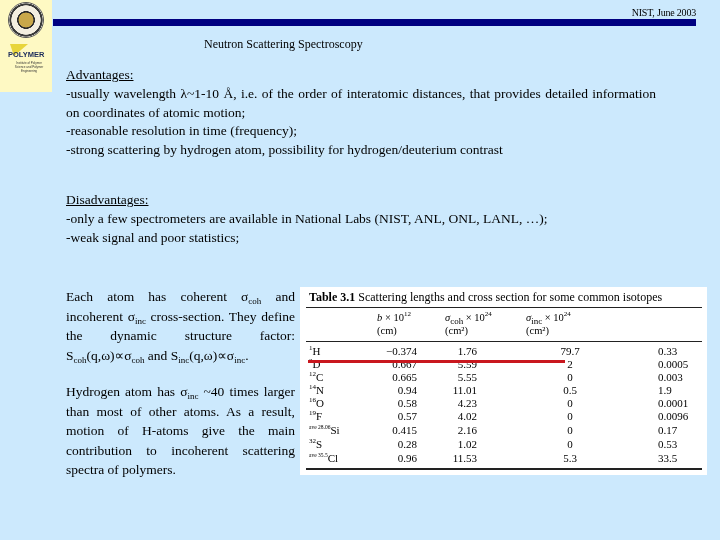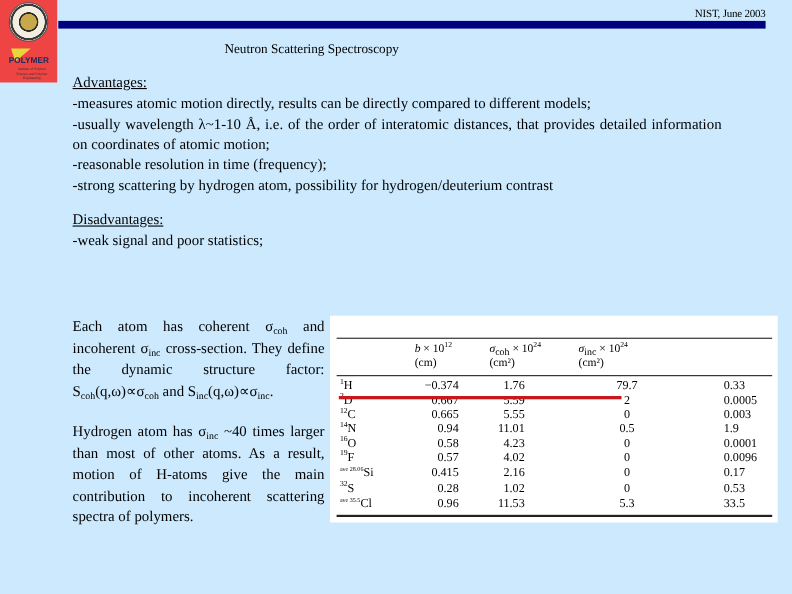--- a/index.html
+++ b/index.html
@@ -4,22 +4,22 @@
   <style>
     * { box-sizing: border-box; margin: 0; padding: 0; }
     html, body { width: 720px; height: 540px; overflow: hidden; }
     body {
       background: #cce9fd;
       font-family: "Liberation Serif", serif;
       color: #000;
       position: relative;
     }
     .logo-panel {
-      position: absolute; left: 0; top: 0; width: 52px; height: 75px;
-      background: #ef4444;
+      position: absolute; left: 0; top: 0; width: 52px; height: 92px;
+      background: #fef9c3;
     }
     .seal {
       position: absolute; left: 8px; top: 2px; width: 36px; height: 36px;
       border-radius: 50%;
       background: radial-gradient(circle, #c9a84a 0 30%, #2b2b2b 32% 36%, #f3eee0 38% 60%, #3a3a3a 62% 68%, #f4f1e6 70%);
       border: 1px solid #555;
     }
     .polymer-logo {
       position: absolute; left: 8px; top: 44px; width: 38px; height: 42px;
     }
@@ -107,36 +107,37 @@
     <div class="sub">Institute of Polymer Science and Polymer Engineering</div>
   </div>
 </div>
 
 <div class="nav-bar"></div>
 <div class="date-label">NIST, June 2003</div>
 <div class="page-title">Neutron Scattering Spectroscopy</div>
 
 <div class="text-block adv">
   <div class="heading-u">Advantages:</div>
-  <div>-measures atomic motion directly, results can be directly compared to different models;</div>
   <div class="justify">-usually wavelength λ~1-10 Å, i.e. of the order of interatomic distances, that provides detailed information on coordinates of atomic motion;</div>
   <div>-reasonable resolution in time (frequency);</div>
   <div>-strong scattering by hydrogen atom, possibility for hydrogen/deuterium contrast</div>
 </div>
 
 <div class="text-block disadv">
   <div class="heading-u">Disadvantages:</div>
+  <div>-only a few spectrometers are available in National Labs (NIST, ANL, ONL, LANL, …);</div>
   <div>-weak signal and poor statistics;</div>
 </div>
 
 <div class="side-text side-1"><span>Each atom has coherent σ</span><sub>coh</sub><span> and incoherent σ</span><sub>inc</sub><span> cross-section. They define the dynamic structure factor: S</span><sub>coh</sub><span>(q,ω)∝σ</span><sub>coh</sub><span> and S</span><sub>inc</sub><span>(q,ω)∝σ</span><sub>inc</sub><span>.</span></div>
 
 <div class="side-text side-2"><span>Hydrogen atom has σ</span><sub>inc</sub><span> ~40 times larger than most of other atoms. As a result, motion of H-atoms give the main contribution to incoherent scattering spectra of polymers.</span></div>
 
 <div class="table-panel">
+  <div class="table-caption"><b>Table 3.1</b><span> Scattering lengths and cross section for some common isotopes</span></div>
   <div class="rule r1"></div>
 
   <div class="col-head" style="left:77px">
     <i>b</i><span> × 10</span><sup>12</sup><br><span>(cm)</span>
   </div>
   <div class="col-head" style="left:145px">
     <i>σ</i><sub>coh</sub><span> × 10</span><sup>24</sup><br><span>(cm²)</span>
   </div>
   <div class="col-head" style="left:226px">
     <i>σ</i><sub>inc</sub><span> × 10</span><sup>24</sup><br><span>(cm²)</span>

